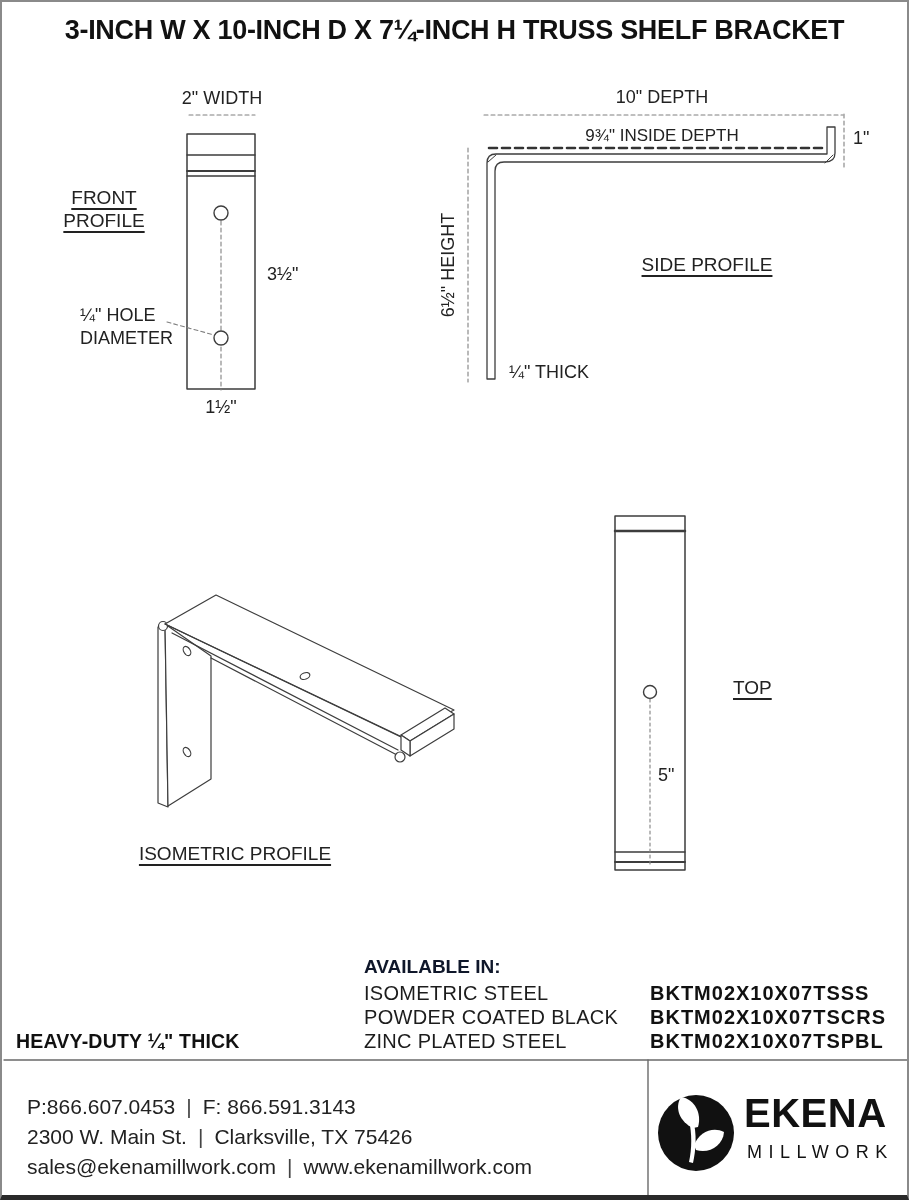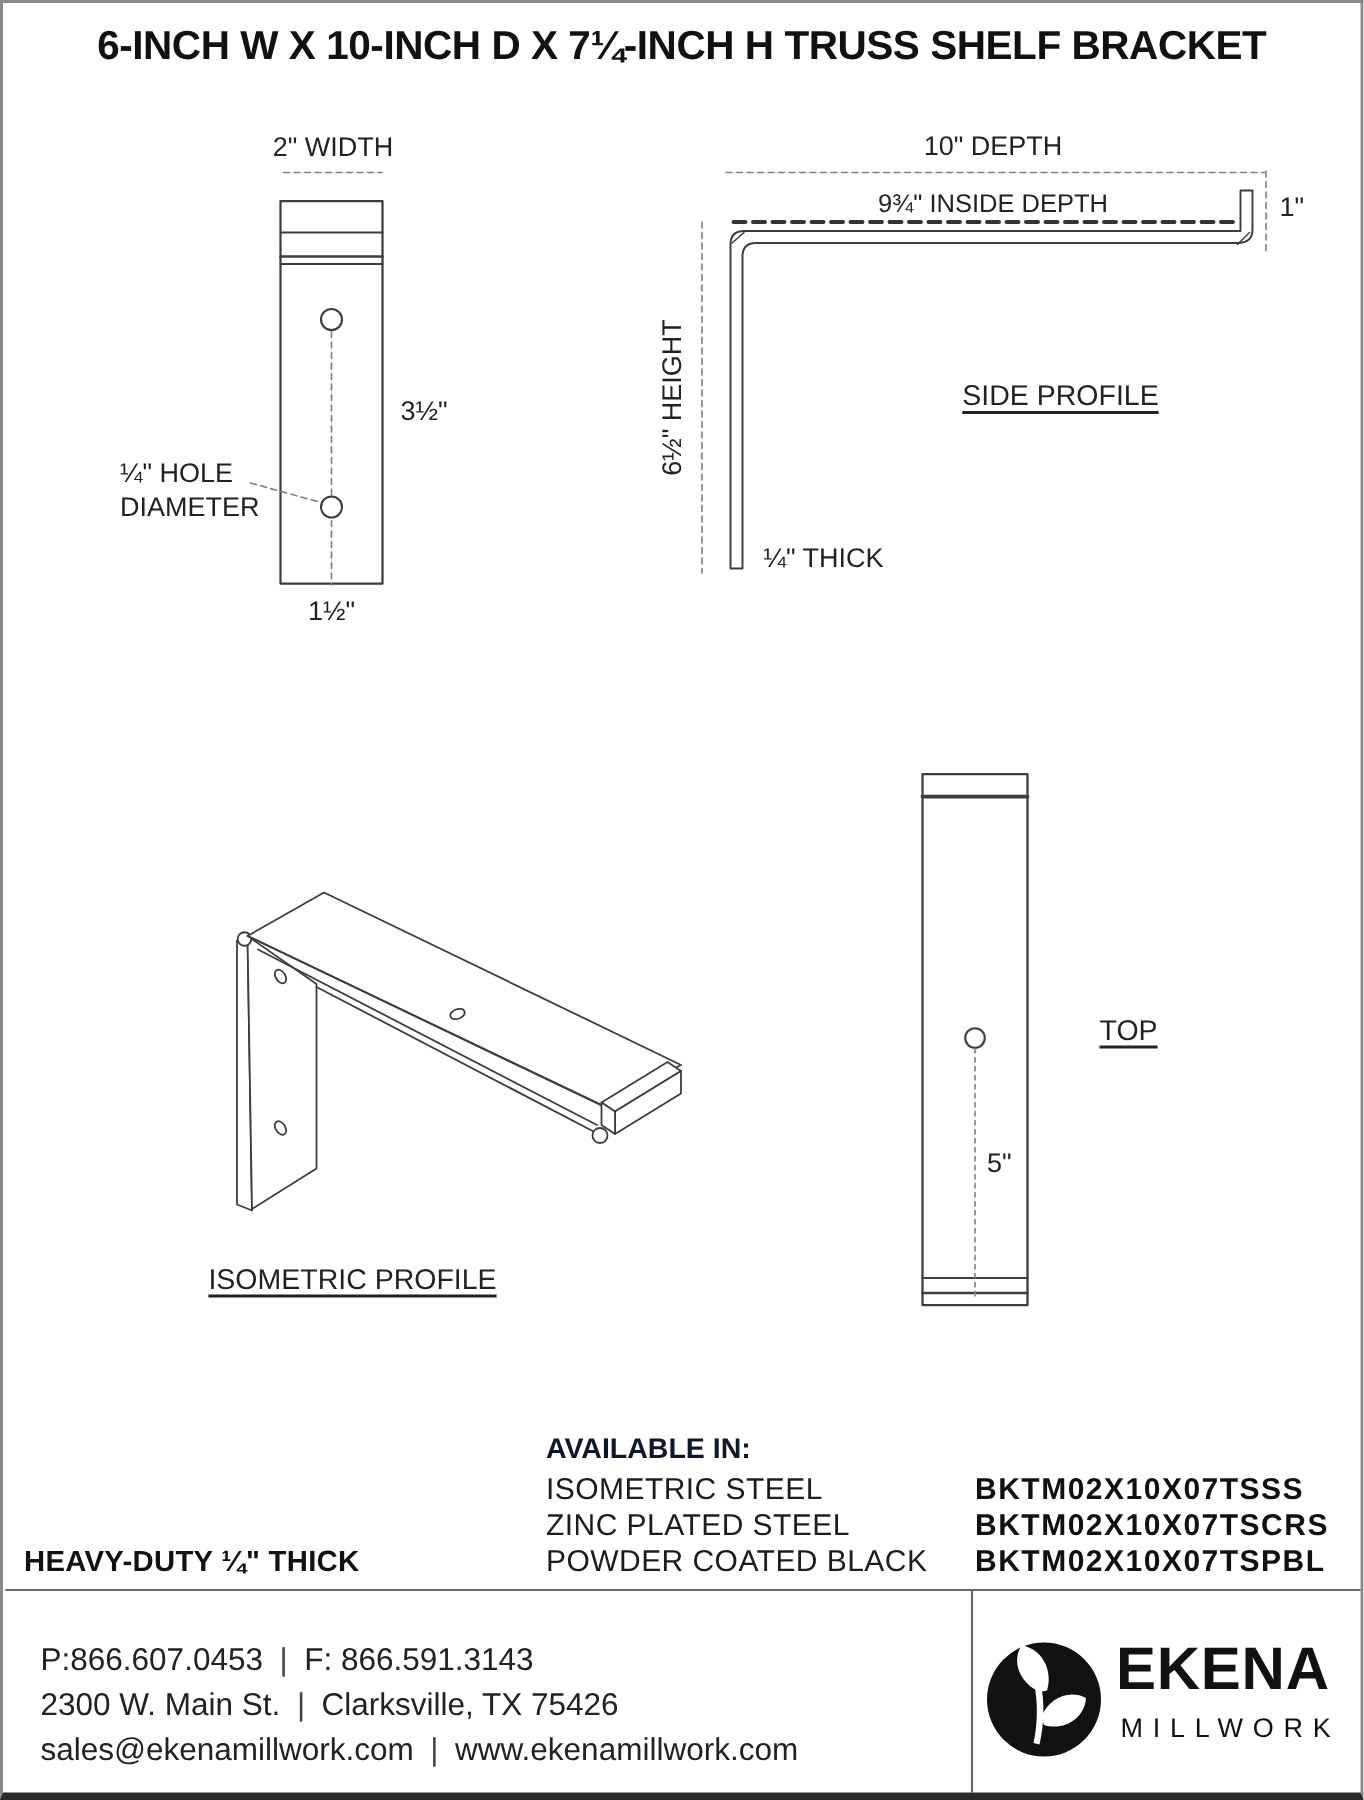--- a/index.html
+++ b/index.html
@@ -96,44 +96,45 @@
         <circle cx="694" cy="1131" r="38" fill="#111111" stroke="none"></circle>
         <g fill="#ffffff" stroke="none">
           <path d="M691,1126 C678,1120 672,1106 679,1095 C693,1097 700,1112 696,1125 Z"></path>
           <path d="M692,1143 C697,1130 711,1124 722,1130 C721,1144 707,1152 694,1148 Z"></path>
           <path d="M687,1160 C690,1146 690,1132 687,1118 L691,1117 C695,1132 694,1148 691,1161 Z"></path>
         </g>
       </g>
     </g>
   </svg>
 
-  <div class="abs title">6-INCH W X 10-INCH D X 7¼-INCH H TRUSS SHELF BRACKET</div>
+  <div class="abs title">3-INCH W X 10-INCH D X 7¼-INCH H TRUSS SHELF BRACKET</div>
 
   <div class="abs dim ctr" style="left:160px;top:86px;width:120px;">2" WIDTH</div>
+  <div class="abs profile-name ctr" style="left:52px;top:184px;width:100px;line-height:23px;">FRONT PROFILE</div>
   <div class="abs dim" style="left:265px;top:262px;">3½"</div>
   <div class="abs wrapdim" style="left:78px;top:302px;width:100px;line-height:23px;">¼" HOLE DIAMETER</div>
   <div class="abs dim ctr" style="left:189px;top:395px;width:60px;">1½"</div>
 
   <div class="abs dim ctr" style="left:560px;top:85px;width:200px;">10" DEPTH</div>
   <div class="abs dim ctr" style="left:540px;top:124px;width:240px;font-size:17px;">9¾" INSIDE DEPTH</div>
   <div class="abs dim" style="left:851px;top:126px;">1"</div>
   <div class="abs dim ctr rot" style="left:367px;top:252px;width:160px;height:22px;">6½" HEIGHT</div>
   <div class="abs profile-name ctr" style="left:600px;top:252px;width:210px;">SIDE PROFILE</div>
   <div class="abs dim" style="left:507px;top:360px;">¼" THICK</div>
 
   <div class="abs profile-name ctr" style="left:128px;top:841px;width:210px;">ISOMETRIC PROFILE</div>
 
   <div class="abs profile-name" style="left:731px;top:675px;">TOP</div>
   <div class="abs dim" style="left:656px;top:763px;">5"</div>
 
   <div class="abs avail-head" style="left:362px;top:954px;">AVAILABLE IN:</div>
   <div class="abs mat-col" style="left:362px;top:979px;">
     <div>ISOMETRIC STEEL</div>
+    <div>POWDER COATED BLACK</div>
     <div>ZINC PLATED STEEL</div>
-    <div>POWDER COATED BLACK</div>
   </div>
   <div class="abs sku-col" style="left:648px;top:979px;">
     <div>BKTM02X10X07TSSS</div>
     <div>BKTM02X10X07TSCRS</div>
     <div>BKTM02X10X07TSPBL</div>
   </div>
   <div class="abs heavy" style="left:14px;top:1028px;">HEAVY-DUTY ¼" THICK</div>
 
   <div class="abs footer-block">
     <div><span>P:866.607.0453</span><span class="footer-sep">|</span><span>F: 866.591.3143</span></div>

